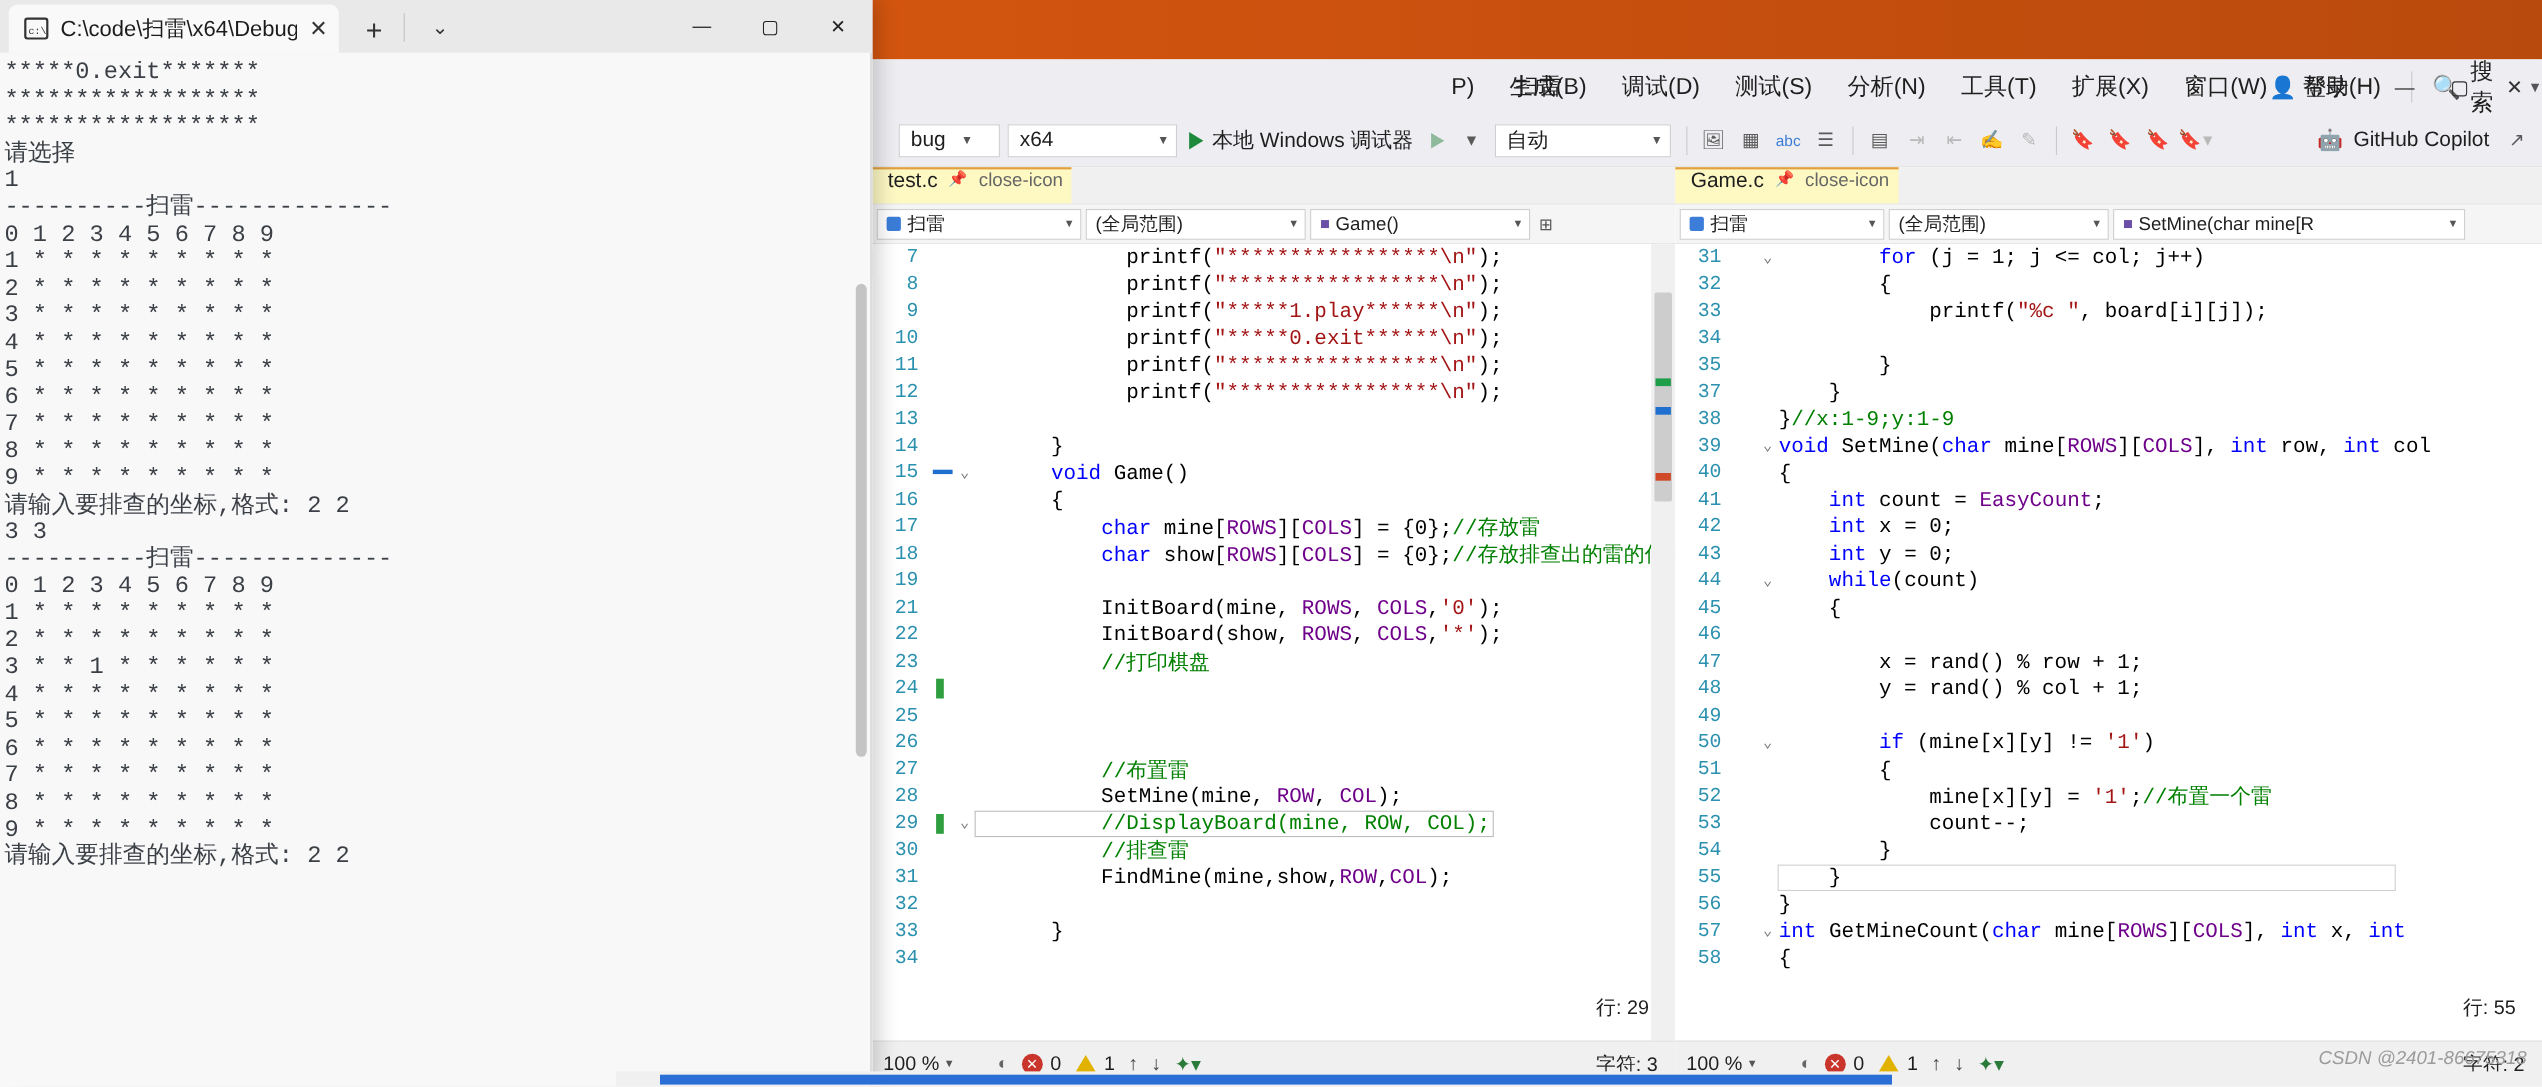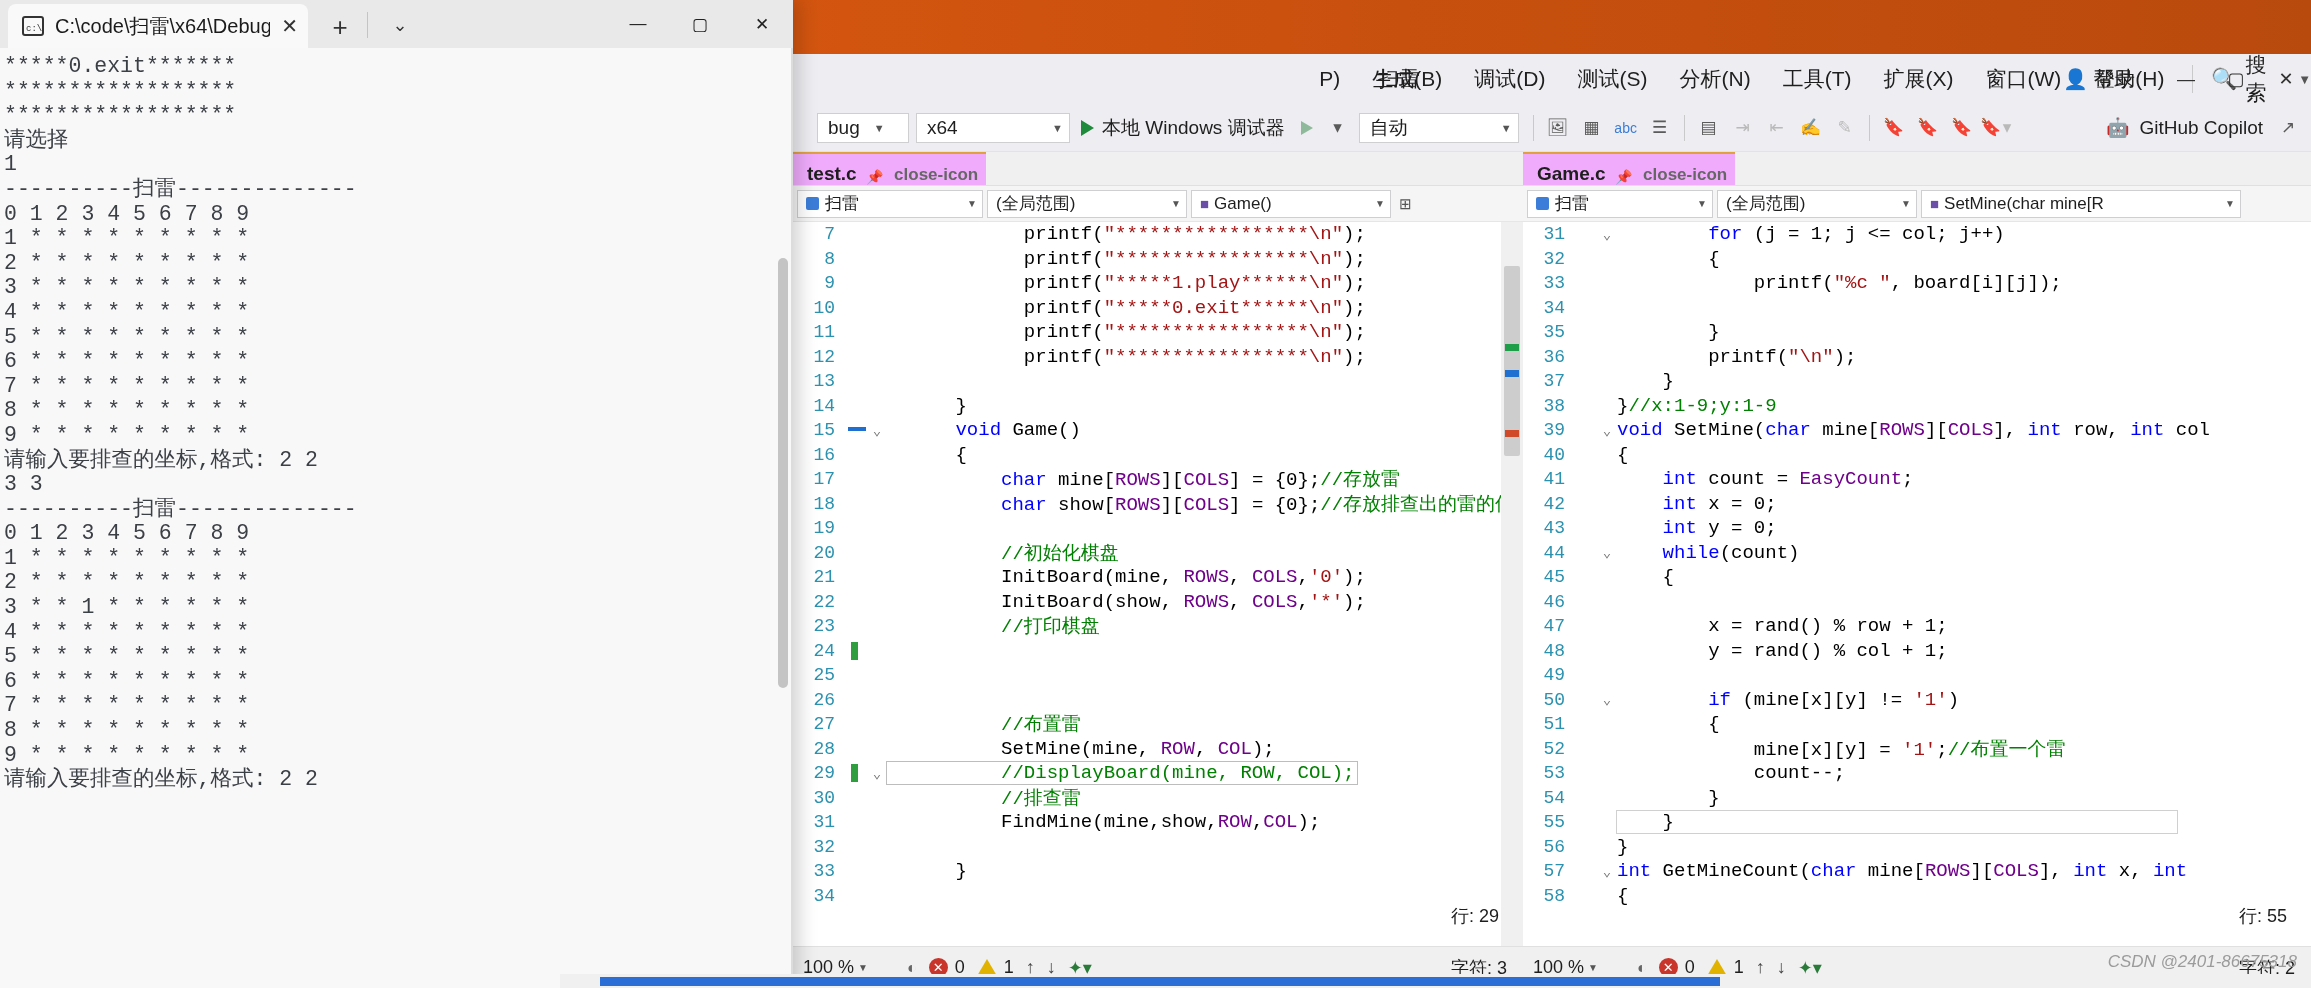--- a/index.html
+++ b/index.html
@@ -69,22 +69,22 @@
 
   
   #editor-area { position:absolute; left:0; top:152px; width:1518px; height:836px; background:#f5f5f5; }
 
   .pane { position:absolute; top:0; bottom:0; background:#fff; }
   #pane-left  { left:0px;   width:730px; }
   #pane-right { left:730px; width:788px; }
 
   .pane-tabbar { position:absolute; left:0; top:0; right:0; height:34px; background:#f0f0f0;
                  border-bottom:1px solid #e0e0e0; display:flex; align-items:stretch; }
-  .filetab { background:#f0abfc; border-top:2px solid #e0a040; display:flex; align-items:flex-end;
-             padding:0 8px 0 14px; font-size:19px; color:#1e1e1e; gap:10px;font-weight:bold; }
+  .filetab { background:#fef9c3; border-top:2px solid #e0a040; display:flex; align-items:flex-start;
+             padding:0 8px 0 14px; font-size:19px; color:#1e1e1e; gap:10px; }
   .filetab .pin { font-size:14px; color:#666; }
   .filetab .x   { font-size:17px; color:#666; }
   .tabbar-spacer { flex:1; }
 
   .nav-bar { position:absolute; left:0; right:0; top:34px; height:36px; background:#f5f5f5;
              display:flex; align-items:center; gap:4px; padding:0 4px;
              border-bottom:1px solid #e6e6e6; }
   .nav-combo { height:28px; border:1px solid #cfcfd2; background:#fff; font-size:17px;
                color:#1e1e1e; display:flex; align-items:center; padding:0 5px 0 8px;
                white-space:nowrap; overflow:hidden; }
@@ -355,26 +355,20 @@
               <span class="fold"></span>
               <span class="code-txt">          <span class="kw">char</span> show[<span class="mac">ROWS</span>][<span class="mac">COLS</span>] = {0};<span class="cmt">//存放排查出的雷的信息</span></span>
             </div>
             <div class="code-row">
               <span class="ln">19</span>
               <span class="gutter-mark"></span>
               <span class="fold"></span>
               <span class="code-txt"></span>
             </div>
             <div class="code-row">
-              <span class="ln">20</span>
-              <span class="gutter-mark"></span>
-              <span class="fold"></span>
-              <span class="code-txt">          <span class="cmt">//初始化棋盘</span></span>
-            </div>
-            <div class="code-row">
               <span class="ln">21</span>
               <span class="gutter-mark"></span>
               <span class="fold"></span>
               <span class="code-txt">          InitBoard(mine, <span class="mac">ROWS</span>, <span class="mac">COLS</span>,<span class="str">'0'</span>);</span>
             </div>
             <div class="code-row">
               <span class="ln">22</span>
               <span class="gutter-mark"></span>
               <span class="fold"></span>
               <span class="code-txt">          InitBoard(show, <span class="mac">ROWS</span>, <span class="mac">COLS</span>,<span class="str">'*'</span>);</span>
@@ -539,26 +533,20 @@
               <span class="ln">34</span>
               <span class="gutter-mark"></span>
               <span class="fold"></span>
               <span class="code-txt"></span>
             </div>
             <div class="code-row">
               <span class="ln">35</span>
               <span class="gutter-mark"></span>
               <span class="fold"></span>
               <span class="code-txt">        }</span>
-            </div>
-            <div class="code-row">
-              <span class="ln">36</span>
-              <span class="gutter-mark"></span>
-              <span class="fold"></span>
-              <span class="code-txt">        printf(<span class="str">"\n"</span>);</span>
             </div>
             <div class="code-row">
               <span class="ln">37</span>
               <span class="gutter-mark"></span>
               <span class="fold"></span>
               <span class="code-txt">    }</span>
             </div>
             <div class="code-row">
               <span class="ln">38</span>
               <span class="gutter-mark"></span>

